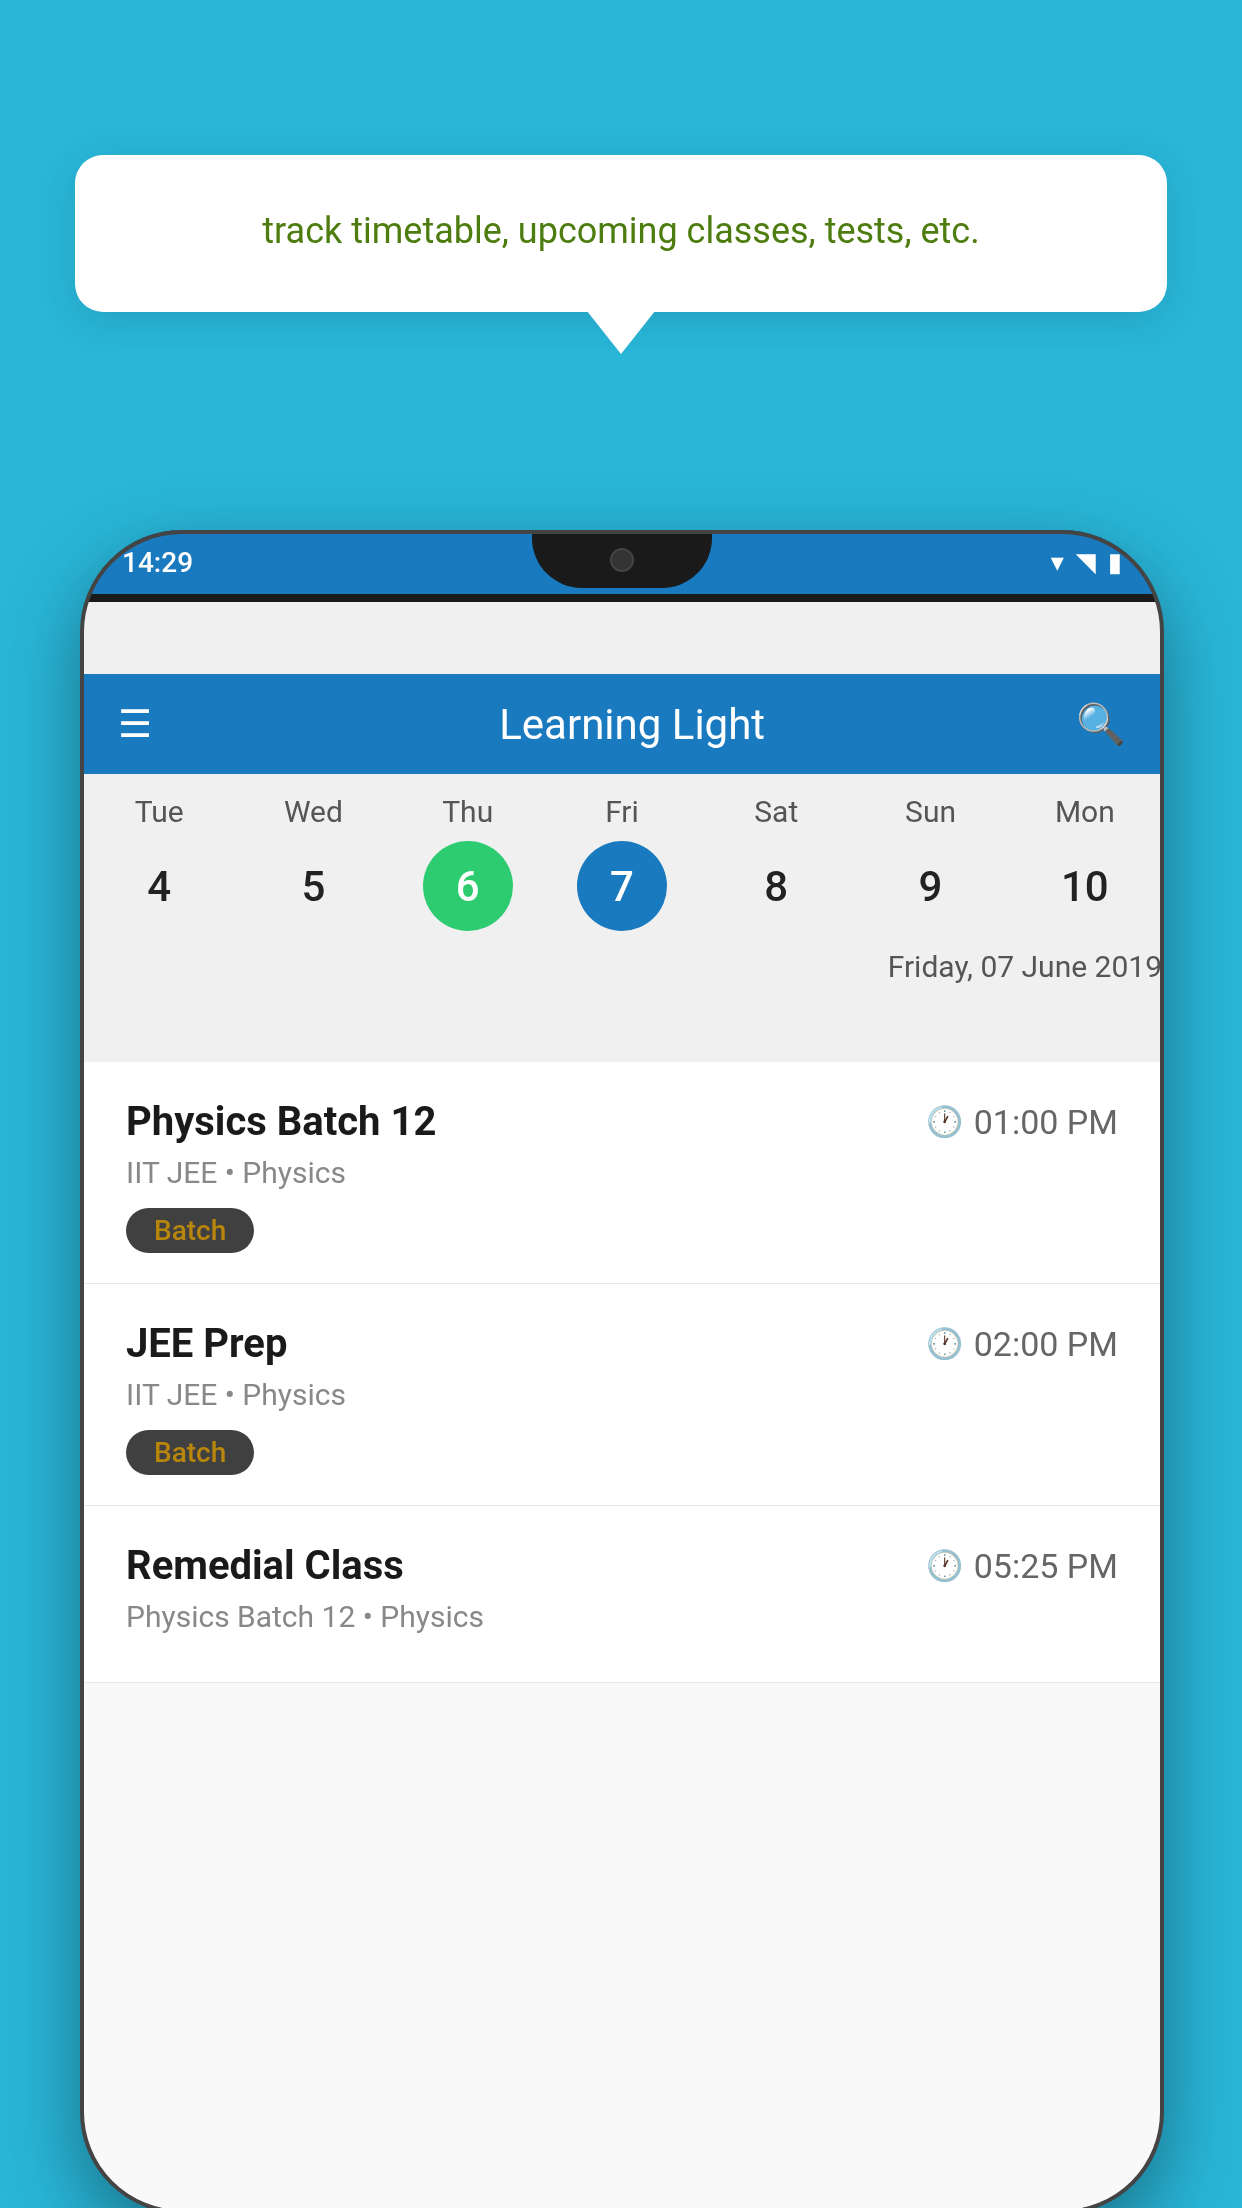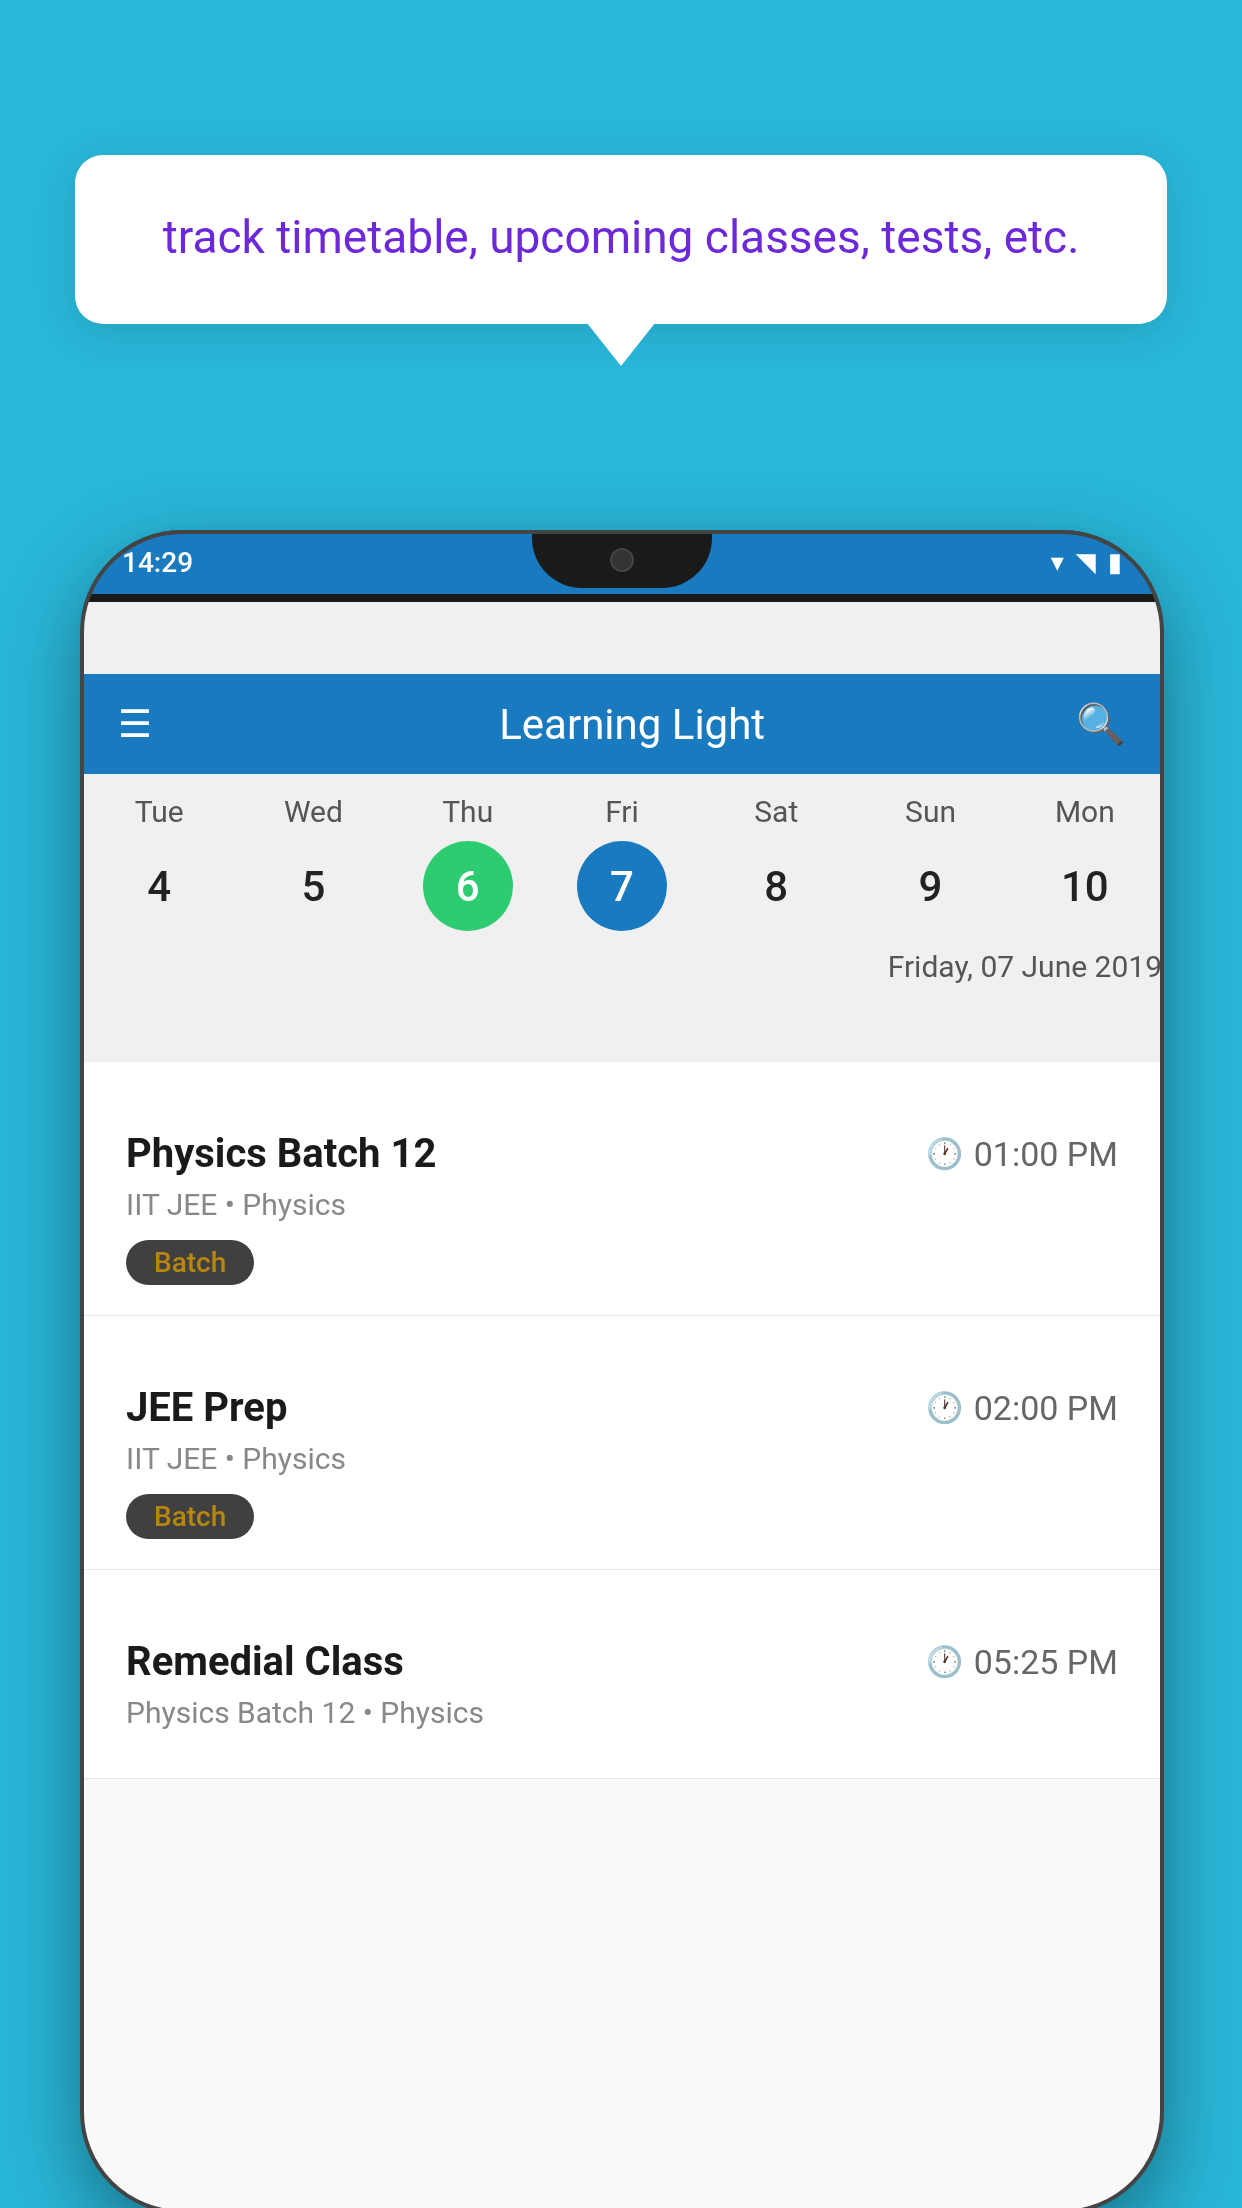--- a/index.html
+++ b/index.html
@@ -39,22 +39,22 @@
       border-top: 48px solid #ffffff;
     }
     .bubble-title {
       font-size: 72px;
       color: #29b6d8;
       font-weight: 400;
       letter-spacing: -1px;
       margin-bottom: 18px;
     }
     .bubble-subtitle {
-      font-size: 46px;
-      color: #6d28d9;
+      font-size: 36px;
+      color: #4d7c0f;
       font-weight: 400;
     }
 
     
     .phone-frame {
       position: absolute;
       top: 530px;
       left: 82px;
       width: 1080px;
       height: 1680px;
@@ -213,21 +213,20 @@
     .schedule-item {
       background: white;
       padding: 36px 44px 30px;
       border-bottom: 1.5px solid #e8e8e8;
     }
     .item-row1 {
       display: flex;
       justify-content: space-between;
       align-items: center;
       margin-bottom: 10px;
-      margin-top: 32px;
     }
     .item-name {
       font-size: 40px;
       font-weight: 700;
       color: #1a1a1a;
     }
     .item-time {
       display: flex;
       align-items: center;
       gap: 10px;

